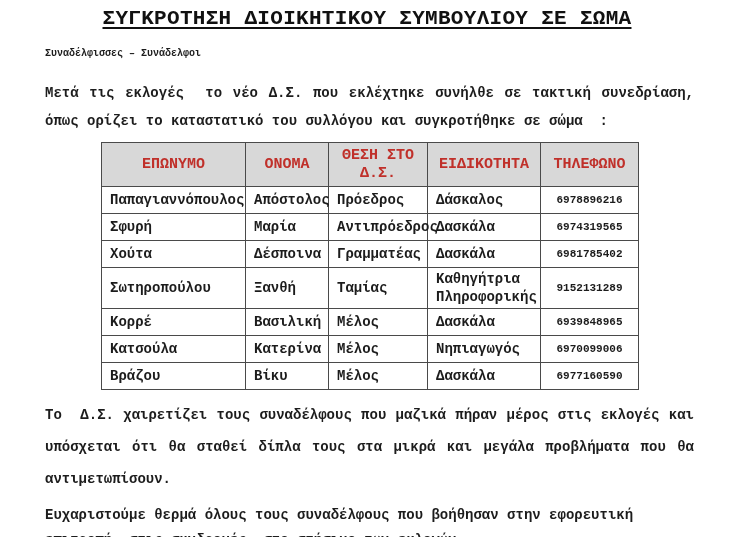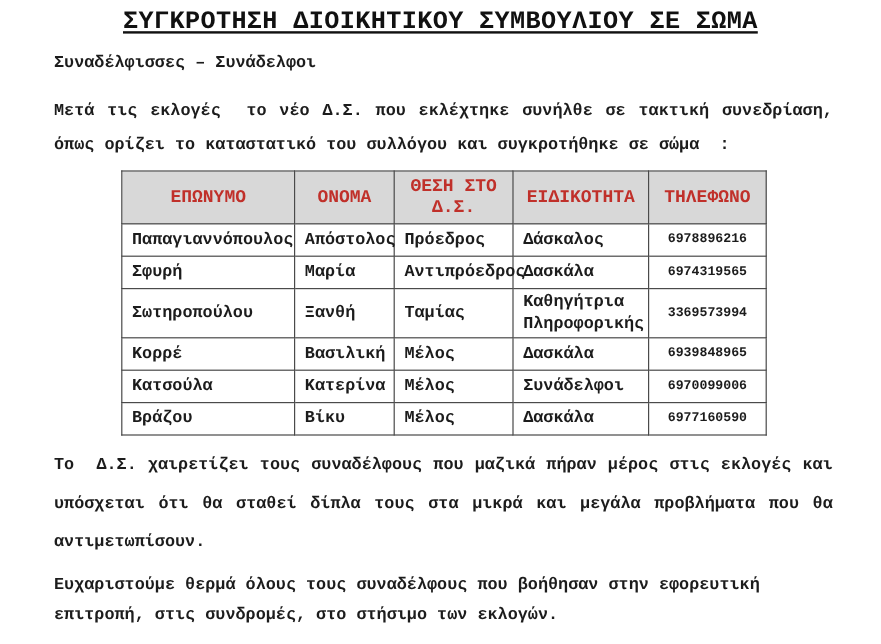--- a/index.html
+++ b/index.html
@@ -21,21 +21,21 @@
     text-align: center;
     color: #111111;
     text-decoration: underline;
     text-decoration-thickness: 2px;
     text-underline-offset: 3px;
     letter-spacing: 0.3px;
     font-weight: bold;
   }
   .salutation {
     margin: 12px 44px 0 45px;
-    font-size: 14px;
+    font-size: 10px;
     line-height: 19px;
   }
   .para {
     font-size: 14px;
     text-align: justify;
   }
   .intro {
     margin: 16px 40px 0 45px;
     line-height: 28px;
   }
@@ -117,38 +117,45 @@
           <td class="center">6978896216</td>
         </tr>
         <tr>
           <td>Σφυρή</td>
           <td>Μαρία</td>
           <td>Αντιπρόεδρος</td>
           <td class="wrap">Δασκάλα</td>
           <td class="center">6974319565</td>
         </tr>
         <tr>
+          <td>Χούτα</td>
+          <td>Δέσποινα</td>
+          <td>Γραμματέας</td>
+          <td class="wrap">Δασκάλα</td>
+          <td class="center">6981785402</td>
+        </tr>
+        <tr>
           <td>Σωτηροπούλου</td>
           <td>Ξανθή</td>
           <td>Ταμίας</td>
           <td class="wrap">Καθηγήτρια Πληροφορικής</td>
-          <td class="center">3369573994</td>
+          <td class="center">9152131289</td>
         </tr>
         <tr>
           <td>Κορρέ</td>
           <td>Βασιλική</td>
           <td>Μέλος</td>
           <td class="wrap">Δασκάλα</td>
           <td class="center">6939848965</td>
         </tr>
         <tr>
           <td>Κατσούλα</td>
           <td>Κατερίνα</td>
           <td>Μέλος</td>
-          <td class="wrap">Συνάδελφοι</td>
+          <td class="wrap">Νηπιαγωγός</td>
           <td class="center">6970099006</td>
         </tr>
         <tr>
           <td>Βράζου</td>
           <td>Βίκυ</td>
           <td>Μέλος</td>
           <td class="wrap">Δασκάλα</td>
           <td class="center">6977160590</td>
         </tr>
       </tbody>

